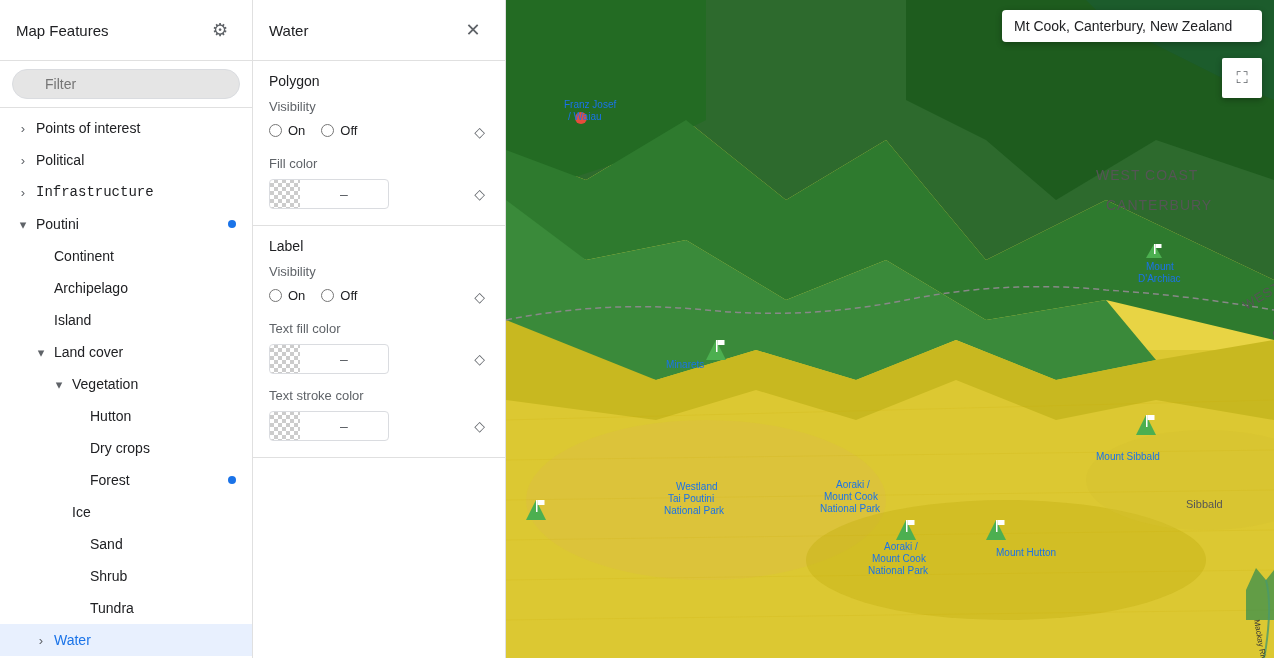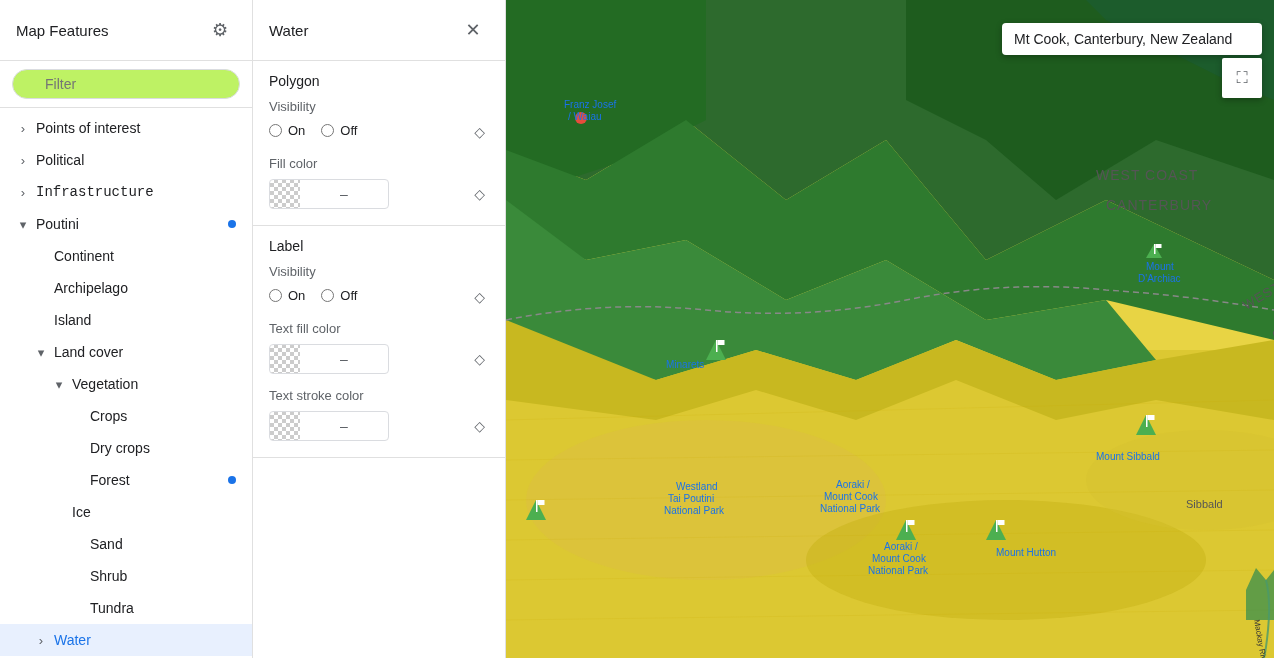--- a/index.html
+++ b/index.html
@@ -48,21 +48,21 @@
       border-bottom: 1px solid #e0e0e0;
     }
 
     .filter-input {
       width: 100%;
       padding: 6px 10px 6px 32px;
       border: 1px solid #dadce0;
       border-radius: 20px;
       font-size: 14px;
       color: #5f6368;
-      background: #bef264;
+      background: #e5e5e5;
       outline: none;
       position: relative;
     }
 
     .filter-wrapper {
       position: relative;
       display: flex;
       align-items: center;
     }
 
@@ -328,21 +328,21 @@
       <li class="nav-item" style="padding-left: 34px;">
         <span class="chevron" style="font-size: 13px; margin-right: 6px; color: rgb(95, 99, 104); width: 14px; display: inline-block;">▾</span>
         <span class="label" style="font-size: 14px; color: rgb(32, 33, 36);">Land cover</span>
       </li>
       <li class="nav-item" style="padding-left: 52px;">
         <span class="chevron" style="font-size: 13px; margin-right: 6px; color: rgb(95, 99, 104); width: 14px; display: inline-block;">▾</span>
         <span class="label" style="font-size: 14px; color: rgb(32, 33, 36);">Vegetation</span>
       </li>
       <li class="nav-item" style="padding-left: 70px;">
         <span style="width: 20px; display: inline-block;"></span>
-        <span class="label" style="font-size: 14px; color: rgb(32, 33, 36);">Crops</span>
+        <span class="label" style="font-size: 14px; color: rgb(32, 33, 36);">Hutton</span>
       </li>
       <li class="nav-item" style="padding-left: 70px;">
         <span style="width: 20px; display: inline-block;"></span>
         <span class="label" style="font-size: 14px; color: rgb(32, 33, 36);">Dry crops</span>
       </li>
       <li class="nav-item" style="padding-left: 70px;">
         <span style="width: 20px; display: inline-block;"></span>
         <span class="label" style="font-size: 14px; color: rgb(32, 33, 36);">Forest</span>
         <span class="dot"></span>
       </li>
@@ -538,21 +538,21 @@
     <rect x="648" y="244" width="1.5" height="10" fill="#fff"></rect>
     <rect x="649.5" y="244" width="6" height="4" fill="#fff"></rect>
 
     <polygon points="740,590 750,568 760,580 768,570 768,620 740,620" fill="#2d8a4e" opacity="0.7"></polygon>
 
     <path d="M760,580 Q765,600 762,630 Q760,650 758,658" stroke="#4a9a6a" stroke-width="2" fill="none" opacity="0.8"></path>
     <text x="748" y="620" font-size="8" fill="#333" font-family="Arial" transform="rotate(80,748,620)">Mackay River</text>
   </svg>
 
   
-  <div class="search-bar" style="position:absolute;top:23px;right:12px;min-width:260px;">
+  <div class="search-bar" style="position:absolute;top:10px;right:12px;min-width:260px;">
     <span style="font-size:14px;color:#202124;">Mt Cook, Canterbury, New Zealand</span>
   </div>
 
   
   <button class="map-fullscreen" style="position:absolute;top:58px;right:12px;">
     <span style="font-size:16px;color:#5f6368;">⛶</span>
   </button>
 </div>
 
 </body></html>

